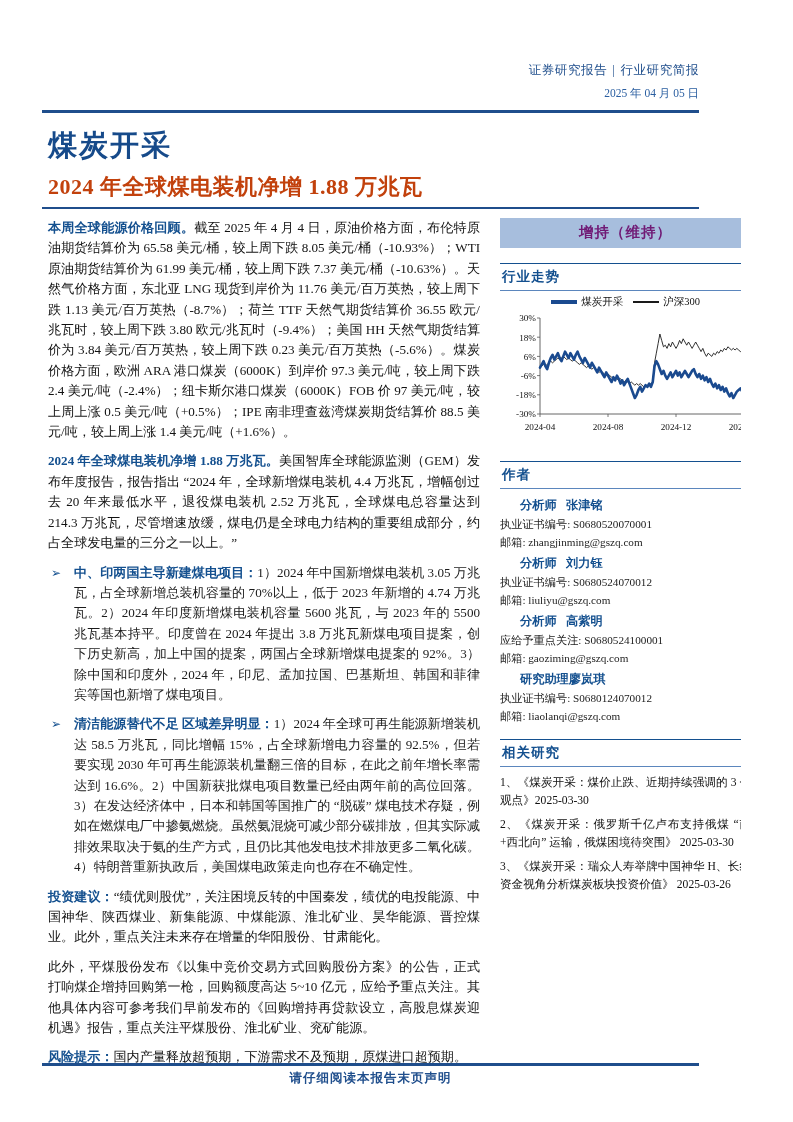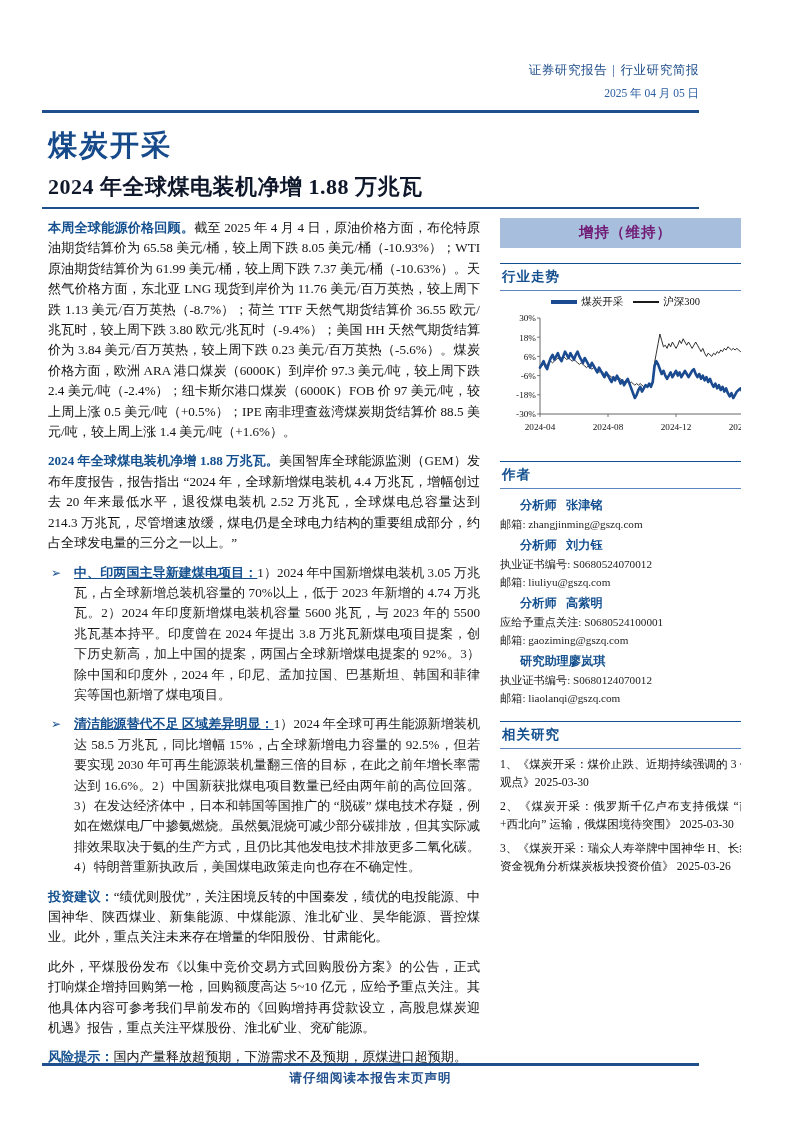--- a/index.html
+++ b/index.html
@@ -61,21 +61,21 @@
     color: #164a8a;
     letter-spacing: 2px;
     font-family: "Liberation Serif", serif;
   }
   .sub-title {
     position: absolute;
     left: 48px;
     top: 172px;
     font-size: 22px;
     font-weight: bold;
-    color: #0f172a;
+    color: #c2410c;
     letter-spacing: 0.5px;
     font-family: "Liberation Serif", serif;
   }
   .title-rule {
     position: absolute;
     left: 42px;
     right: 42px;
     top: 207px;
     height: 1.5px;
     background: #1f4e8c;
@@ -119,21 +119,20 @@
   .bullet-body {
     flex: 1 1 auto;
     font-size: 13.1px;
     line-height: 20.4px;
     text-align: justify;
     text-justify: inter-ideograph;
   }
   .bhead {
     font-weight: bold;
     color: #14508f;
-    text-decoration: underline;
   }
 
   
   .rightcol {
     position: absolute;
     left: 500px;
     top: 218px;
     width: 251px;
   }
   .rating-band {
@@ -320,20 +319,21 @@
             <path d="M40.00 57.60 L41.79 56.00 L43.58 54.40 L45.37 56.00 L47.16 54.40 L48.95 52.80 L50.74 51.20 L52.53 52.80 L54.32 51.20 L56.11 49.60 L57.89 48.00 L59.68 49.60 L61.47 48.00 L63.26 46.40 L65.05 48.00 L66.84 49.60 L68.63 48.00 L70.42 49.60 L72.21 51.20 L74.00 49.60 L75.79 51.20 L77.58 52.80 L79.37 54.40 L81.16 52.80 L82.95 54.40 L84.74 56.00 L86.53 57.60 L88.32 56.00 L90.11 57.60 L91.89 59.20 L93.68 57.60 L95.47 59.20 L97.26 60.80 L99.05 62.40 L100.84 60.80 L102.63 62.40 L104.42 64.00 L106.21 65.60 L108.00 64.00 L109.79 65.60 L111.58 67.20 L113.37 68.80 L115.16 67.20 L116.95 68.80 L118.74 70.40 L120.53 68.80 L122.32 70.40 L124.11 72.00 L125.89 70.40 L127.68 72.00 L129.47 73.60 L131.26 72.00 L133.05 73.60 L134.84 75.20 L136.63 73.60 L138.42 75.20 L140.21 73.60 L142.00 75.20 L143.79 76.80 L145.58 75.20 L147.37 76.80 L149.16 75.20 L150.95 73.60 L152.74 72.00 L154.53 52.80 L156.32 43.20 L158.11 33.60 L159.89 24.00 L161.68 30.40 L163.47 36.80 L165.26 35.20 L167.05 38.40 L168.84 33.60 L170.63 36.80 L172.42 32.00 L174.21 35.20 L176.00 38.40 L177.79 35.20 L179.58 30.40 L181.37 33.60 L183.16 28.80 L184.95 32.00 L186.74 35.20 L188.53 32.00 L190.32 35.20 L192.11 38.40 L193.89 35.20 L195.68 32.00 L197.47 35.20 L199.26 38.40 L201.05 41.60 L202.84 38.40 L204.63 43.20 L206.42 46.40 L208.21 43.20 L210.00 44.80 L211.79 46.40 L213.58 43.20 L215.37 44.80 L217.16 41.60 L218.95 43.20 L220.74 40.00 L222.53 41.60 L224.32 38.40 L226.11 40.00 L227.89 36.80 L229.68 38.40 L231.47 40.00 L233.26 38.40 L235.05 40.00 L236.84 38.40 L238.63 40.00 L240.42 41.60 L242.21 40.00 L244.00 41.60" fill="none" stroke="#1a1a1a" stroke-width="0.9" stroke-linejoin="round" stroke-linecap="round"></path>
             <path d="M40.00 57.60 L41.79 54.40 L43.58 51.20 L45.37 56.00 L47.16 59.20 L48.95 52.80 L50.74 48.00 L52.53 44.80 L54.32 49.60 L56.11 46.40 L57.89 43.20 L59.68 48.00 L61.47 51.20 L63.26 46.40 L65.05 41.60 L66.84 44.80 L68.63 48.00 L70.42 43.20 L72.21 46.40 L74.00 49.60 L75.79 44.80 L77.58 41.60 L79.37 46.40 L81.16 49.60 L82.95 52.80 L84.74 48.00 L86.53 51.20 L88.32 54.40 L90.11 57.60 L91.89 52.80 L93.68 56.00 L95.47 59.20 L97.26 62.40 L99.05 57.60 L100.84 60.80 L102.63 64.00 L104.42 67.20 L106.21 62.40 L108.00 65.60 L109.79 68.80 L111.58 72.00 L113.37 67.20 L115.16 70.40 L116.95 65.60 L118.74 68.80 L120.53 73.60 L122.32 70.40 L124.11 75.20 L125.89 72.00 L127.68 68.80 L129.47 73.60 L131.26 78.40 L133.05 83.20 L134.84 88.00 L136.63 84.80 L138.42 80.00 L140.21 76.80 L142.00 81.60 L143.79 78.40 L145.58 75.20 L147.37 76.80 L149.16 73.60 L150.95 76.80 L152.74 72.00 L154.53 56.00 L156.32 51.20 L158.11 54.40 L159.89 59.20 L161.68 64.00 L163.47 60.80 L165.26 65.60 L167.05 68.80 L168.84 65.60 L170.63 62.40 L172.42 67.20 L174.21 64.00 L176.00 60.80 L177.79 65.60 L179.58 62.40 L181.37 67.20 L183.16 64.00 L184.95 60.80 L186.74 64.00 L188.53 67.20 L190.32 64.00 L192.11 60.80 L193.89 59.20 L195.68 64.00 L197.47 67.20 L199.26 64.00 L201.05 68.80 L202.84 65.60 L204.63 70.40 L206.42 67.20 L208.21 72.00 L210.00 68.80 L211.79 73.60 L213.58 76.80 L215.37 73.60 L217.16 78.40 L218.95 75.20 L220.74 80.00 L222.53 76.80 L224.32 81.60 L226.11 78.40 L227.89 83.20 L229.68 86.40 L231.47 83.20 L233.26 88.00 L235.05 84.80 L236.84 81.60 L238.63 80.00 L240.42 78.40 L242.21 81.60 L244.00 78.40" fill="none" stroke="#1a4a8f" stroke-width="2.6" stroke-linejoin="round" stroke-linecap="round"></path>
           </svg>
       </div>
     </div>
 
     <div class="sec">
       <div class="sec-hd">作者</div>
       <div id="authors-list" class="auth-block">
           <div class="auth-name-row"><span class="auth-role">分析师</span><span>张津铭</span></div>
+          <div class="auth-line">执业证书编号: S0680520070001</div>
           <div class="auth-line">邮箱: zhangjinming@gszq.com</div>
           <div class="auth-name-row"><span class="auth-role">分析师</span><span>刘力钰</span></div>
           <div class="auth-line">执业证书编号: S0680524070012</div>
           <div class="auth-line">邮箱: liuliyu@gszq.com</div>
           <div class="auth-name-row"><span class="auth-role">分析师</span><span>高紫明</span></div>
           <div class="auth-line">应给予重点关注: S0680524100001</div>
           <div class="auth-line">邮箱: gaoziming@gszq.com</div>
           <div class="auth-name-row"><span class="auth-role">研究助理</span><span>廖岚琪</span></div>
           <div class="auth-line">执业证书编号: S0680124070012</div>
           <div class="auth-line">邮箱: liaolanqi@gszq.com</div>

